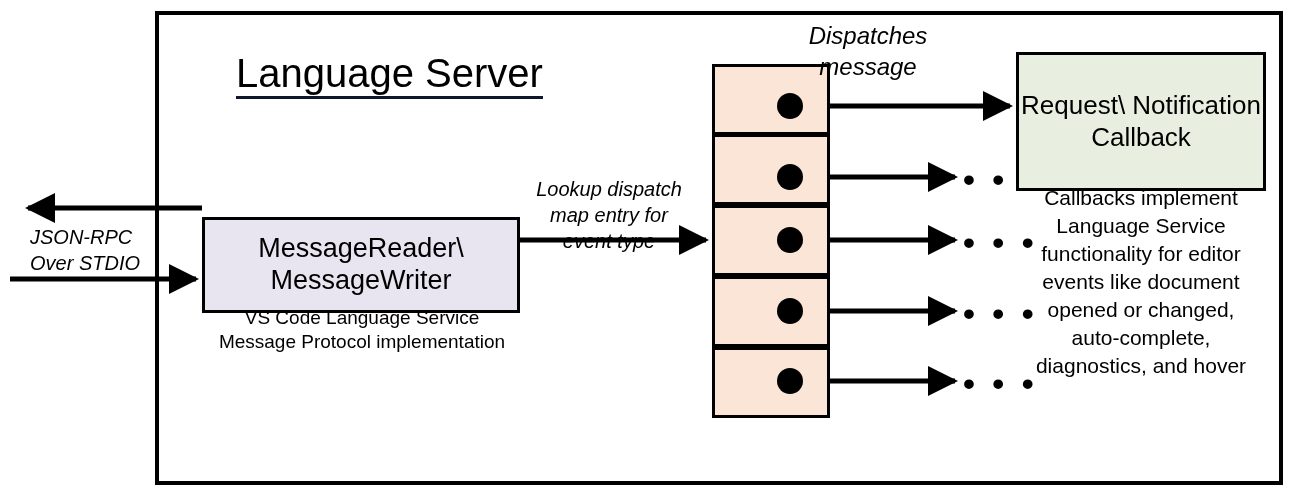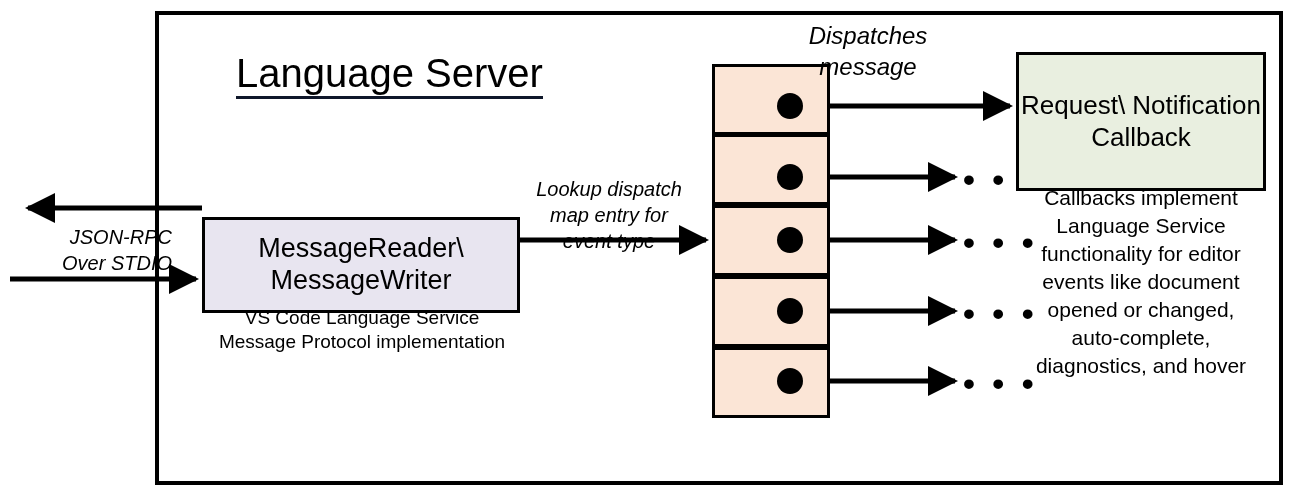--- a/index.html
+++ b/index.html
@@ -103,25 +103,25 @@
   }
 
   .edge-label {
     position: absolute;
     font-style: italic;
     text-align: center;
     white-space: pre-line;
     line-height: 1.3;
   }
   .label-jsonrpc {
-    left: 12px;
+    left: 30px;
     top: 224px;
     width: 160px;
     font-size: 20px;
-    text-align: right;
+    text-align: left;
   }
   .label-lookup {
     left: 516px;
     top: 156px;
     width: 186px;
     font-size: 20px;
     margin-top: 20px;
   }
   .label-dispatches {
     left: 788px;

